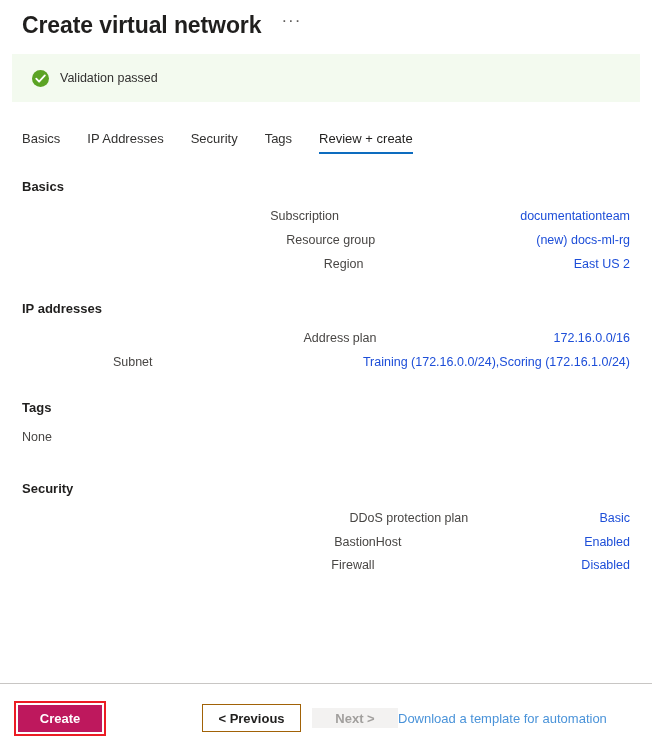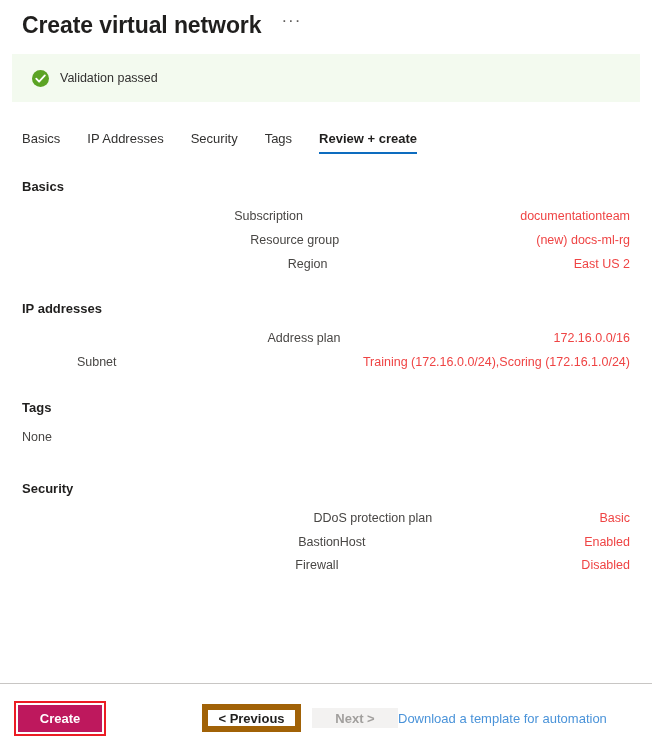--- a/index.html
+++ b/index.html
@@ -73,21 +73,21 @@
   .tab {
     font-size: 13px;
     color: #323130;
     margin-right: 27px;
     padding-bottom: 8px;
     position: relative;
     cursor: pointer;
     white-space: nowrap;
   }
   .tab.active {
-    font-weight: 700;
+    font-weight: 400;
     color: #201f1e;
   }
   .tab.active::after {
     content: "";
     position: absolute;
     left: 0;
     right: 0;
     bottom: 0;
     height: 2px;
     background: #0d6cbf;
@@ -112,22 +112,21 @@
     line-height: 23.8px;
     color: #3b3a39;
     justify-content: flex-end;
   }
   .kv-label {
     width: 250px;
     flex: 0 0 250px;
     color: #484644;
   }
   .kv-value {
-    color: #ef4444;
-    margin-left: 36px;
+    color: #1d4ed8;
   }
   .plain-text {
     font-size: 12.5px;
     color: #484644;
     line-height: 23.8px;
   }
 
   
   .footer-divider {
     position: absolute;
@@ -161,21 +160,21 @@
     font-weight: 700;
     border: none;
     width: 84px;
     height: 27px;
     cursor: pointer;
     font-family: "Liberation Sans", sans-serif;
   }
   .btn-previous {
     margin-left: 96px;
     background: #ffffff;
-    border: 6px solid #a16207;
+    border: 1px solid #a16207;
     color: #201f1e;
     font-size: 13px;
     font-weight: 700;
     width: 99px;
     height: 28px;
     cursor: pointer;
     font-family: "Liberation Sans", sans-serif;
   }
   .btn-next {
     margin-left: 11px;

